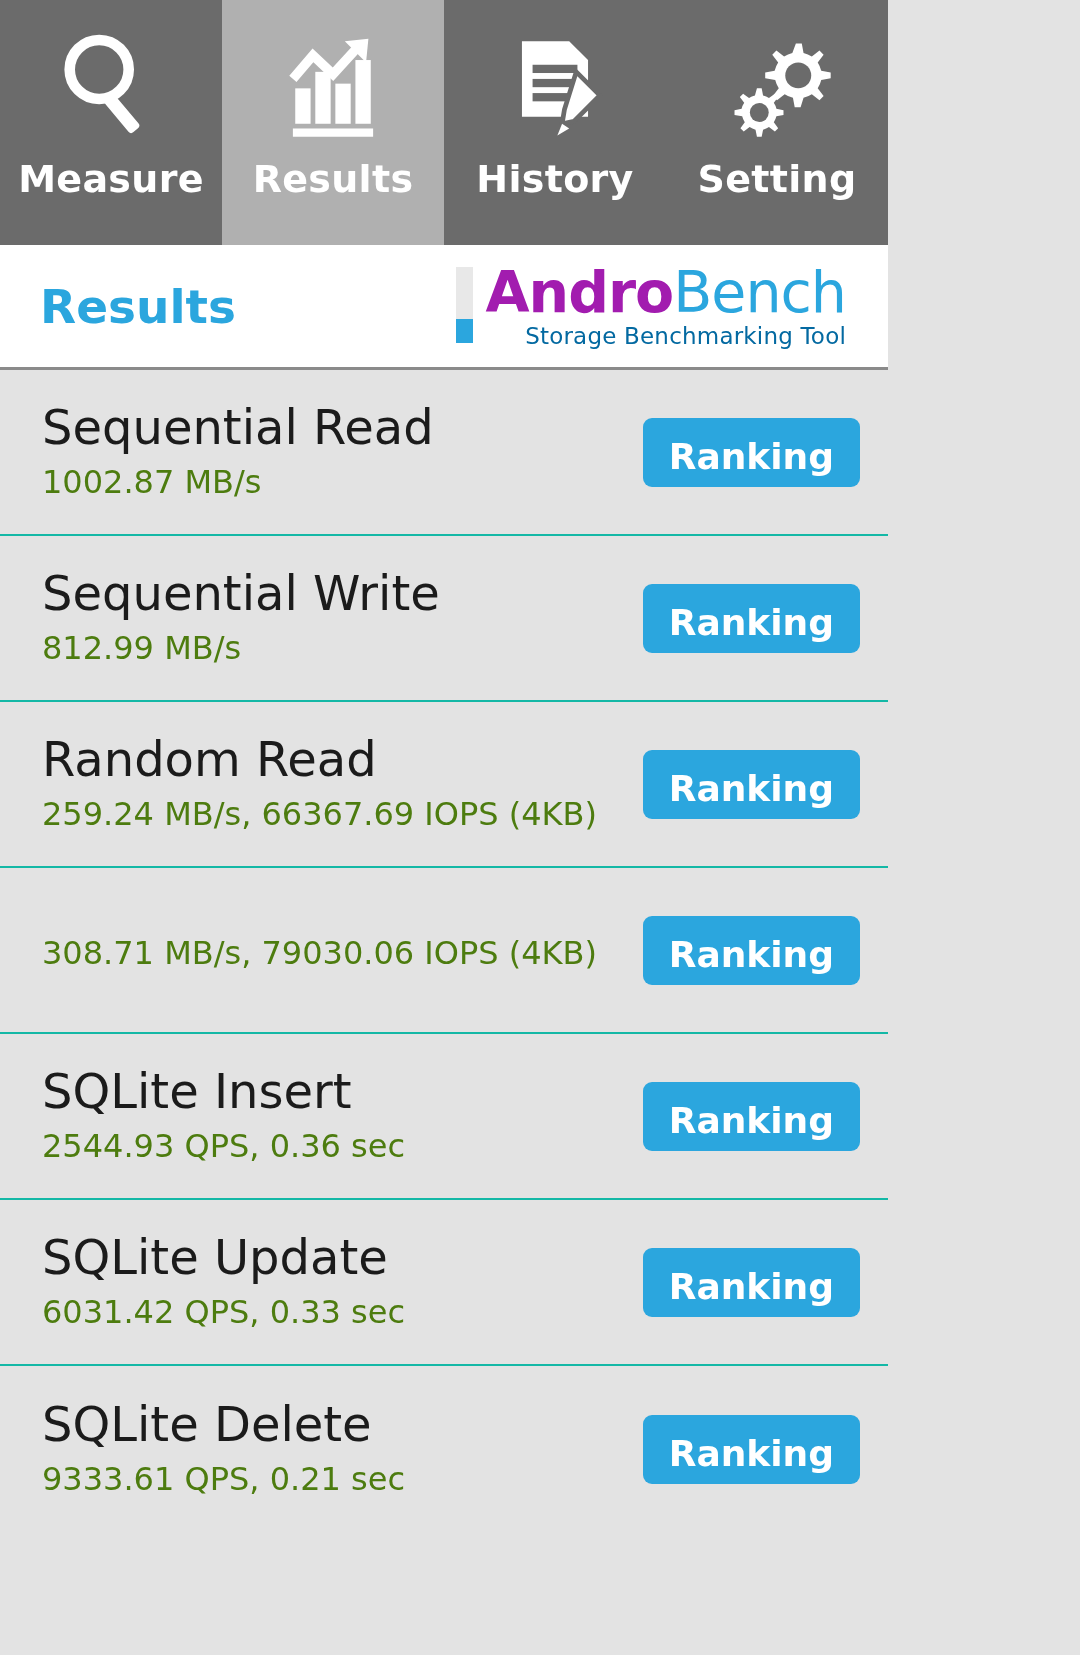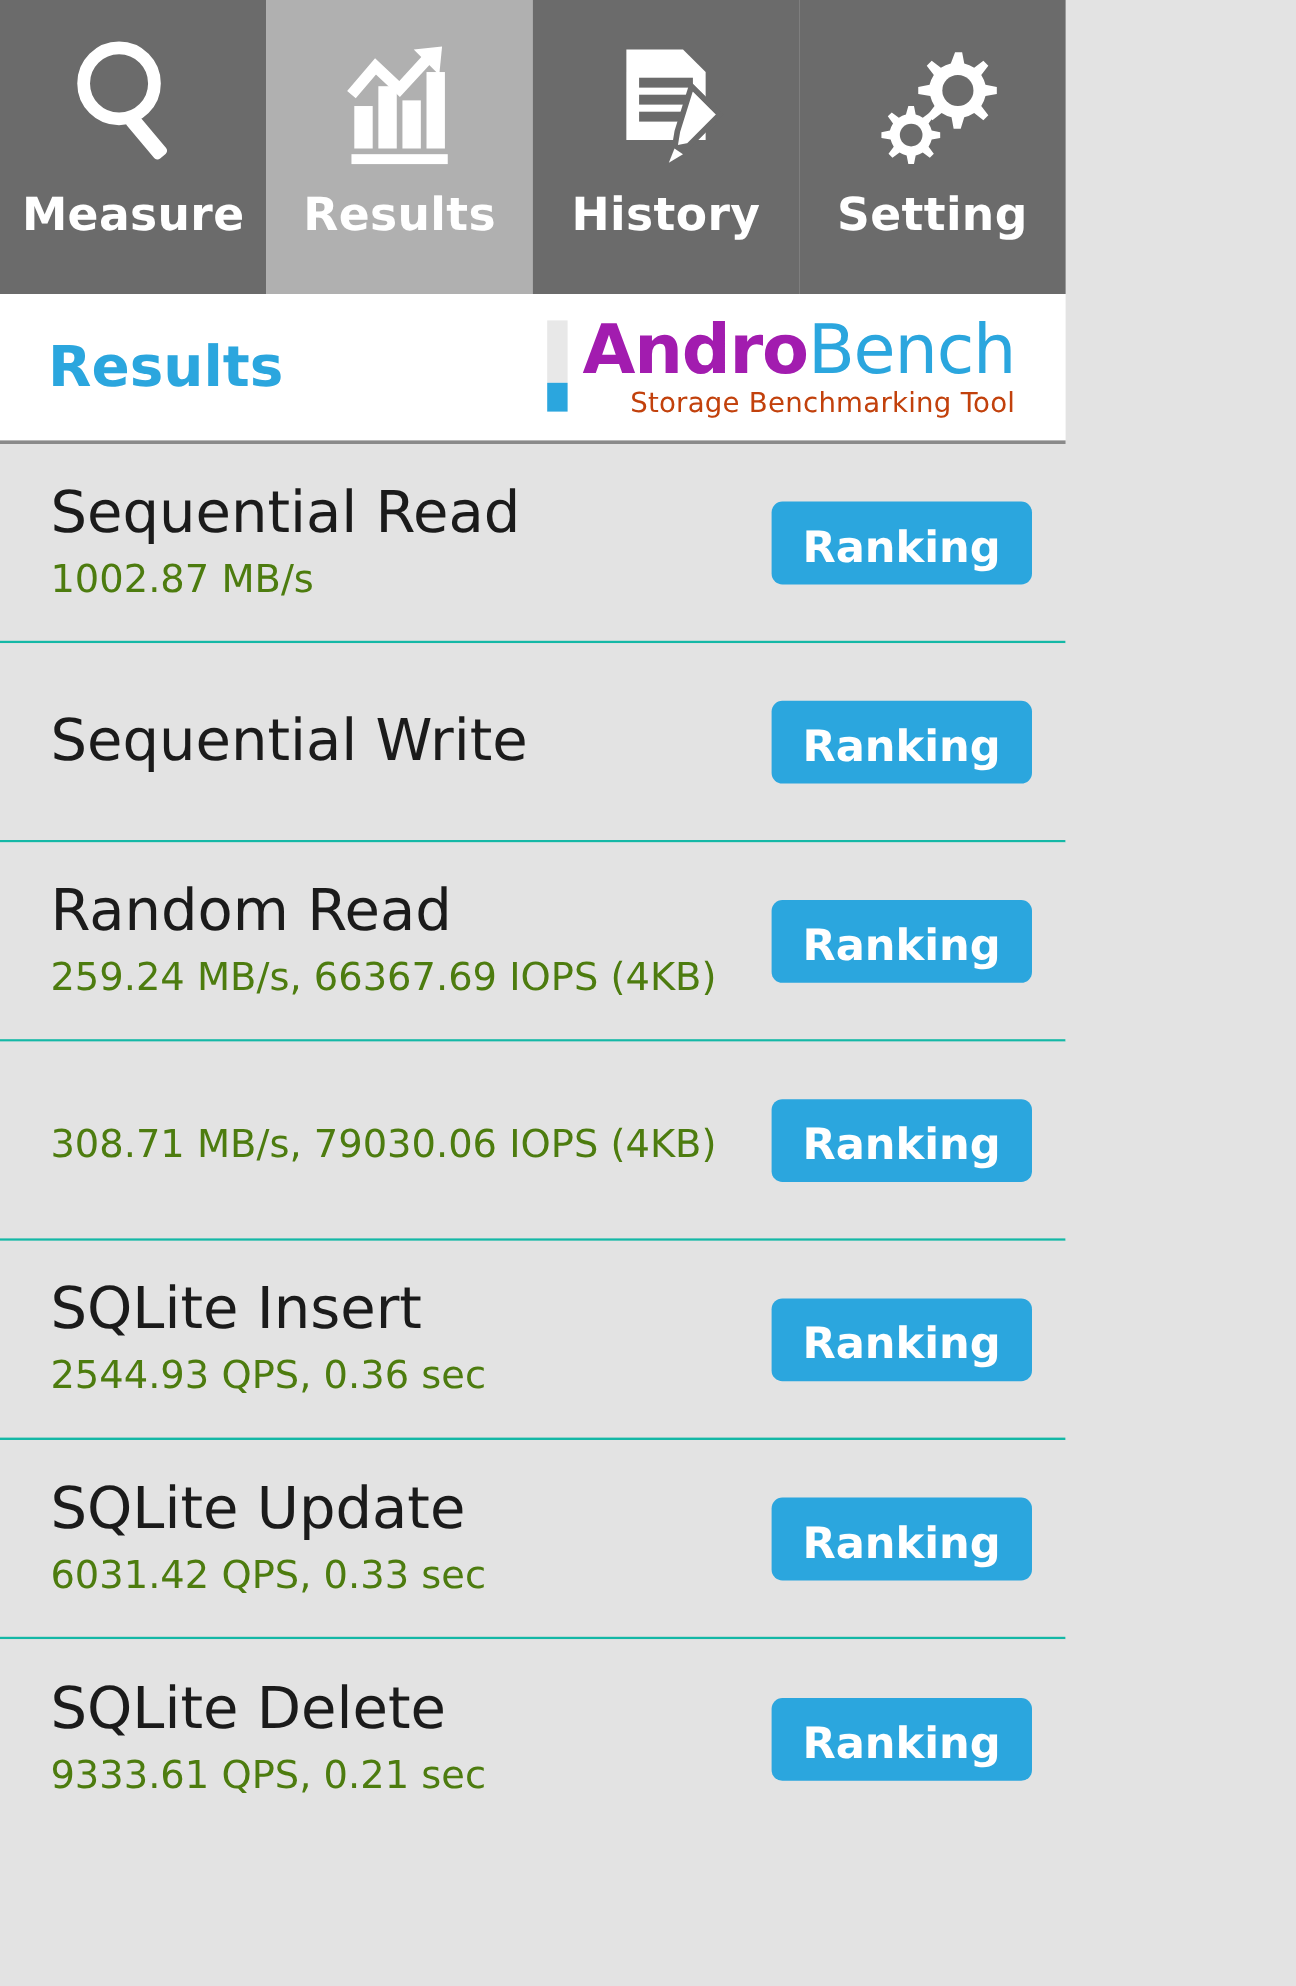--- a/index.html
+++ b/index.html
@@ -125,21 +125,21 @@
     letter-spacing: -1px;
   }
   .logo-bench {
     color: #2ba6de;
     font-weight: 400;
     letter-spacing: -1px;
   }
 
   .logo-tagline {
     font-size: 23px;
-    color: #c2410c;
+    color: #0369a1;
     font-family: "DejaVu Sans", sans-serif;
     margin-top: 2px;
     letter-spacing: 0.2px;
     white-space: nowrap;
   }
 
   
   .results-list {
     flex: 1 1 auto;
     background: #e3e3e3;
@@ -286,20 +286,21 @@
       <div class="row-texts">
         <div class="row-name">Sequential Read</div>
         <div class="row-value">1002.87 MB/s</div>
       </div>
       <button class="ranking-btn">Ranking</button>
     </div>
 
     <div class="result-row">
       <div class="row-texts">
         <div class="row-name">Sequential Write</div>
+        <div class="row-value">812.99 MB/s</div>
       </div>
       <button class="ranking-btn">Ranking</button>
     </div>
 
     <div class="result-row">
       <div class="row-texts">
         <div class="row-name">Random Read</div>
         <div class="row-value">259.24 MB/s, 66367.69 IOPS (4KB)</div>
       </div>
       <button class="ranking-btn">Ranking</button>

